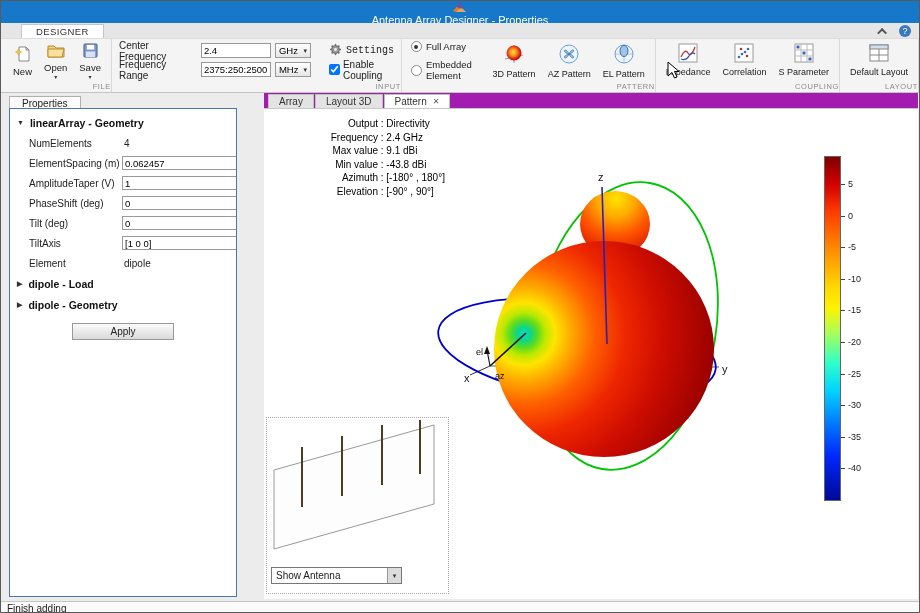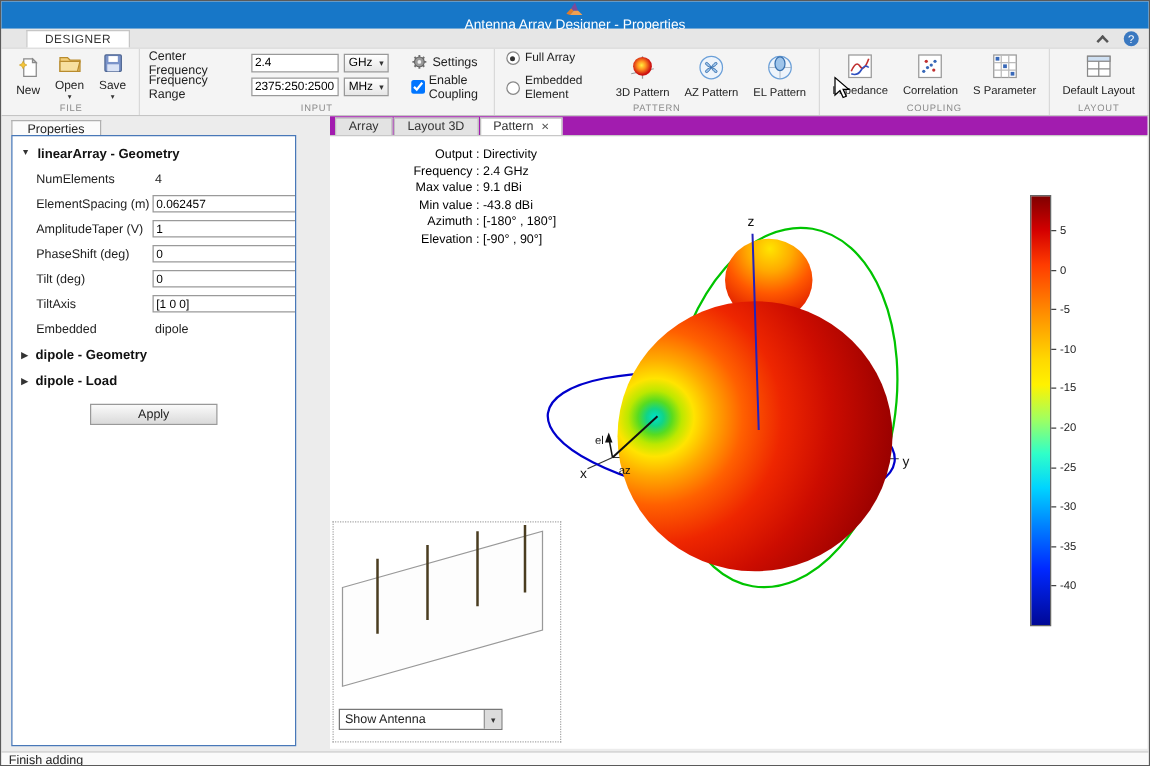--- a/index.html
+++ b/index.html
@@ -19,32 +19,32 @@
   
   .tabstrip { height:16px; background:#e6e6e6; position:relative; display:flex; align-items:flex-end; border-bottom:1px solid #dcdcdc; }
   .designer-tab { margin-left:20px; padding:1px 14px 1px 14px; background:#ffffff; border:1px solid #c6c6c6; border-bottom:none; font-size:9.5px; color:#333; letter-spacing:0.4px; }
   .strip-right { position:absolute; right:8px; top:2px; display:flex; gap:12px; align-items:center; }
   .chev-up { width:7px; height:7px; border-left:2px solid #555; border-top:2px solid #555; transform:rotate(45deg) translateY(2px); }
   .help-circle { width:12px; height:12px; border-radius:50%; background:#3a78c0; color:#fff; font-size:9px; display:flex; align-items:center; justify-content:center; }
 
   
   .ribbon { height:54px; background:#f4f4f4; border-bottom:1px solid #c4c4c4; display:flex; align-items:stretch; padding-left:2px; }
   .rgroup { position:relative; display:flex; flex-direction:column; border-right:1px solid #d9d9d9; padding:1px 5px 12px 5px; }
-  .rlabel { position:absolute; bottom:1px; left:0; right:0; text-align:center; font-size:7.5px; color:#8a8a8a; letter-spacing:0.6px; }
+  .rlabel { position:absolute; bottom:1px; left:0; right:0; text-align:right; font-size:7.5px; color:#8a8a8a; letter-spacing:0.6px; }
   .rbody { flex:1; display:flex; align-items:center; gap:2px; }
   .rbtn, .bbtn { display:flex; flex-direction:column; align-items:center; justify-content:center; font-size:9.5px; color:#222; padding:2px 4px; gap:2px; white-space:nowrap; border:1px solid transparent; }
   .bbtn { font-size:9px; }
   .bbtn.hover { background:#dceafa; border:1px solid #8ab0d8; border-radius:2px; }
   .mini-arr { font-size:6px; line-height:5px; color:#333; }
   .input-grid { display:grid; grid-template-columns:78px 70px 36px 10px auto; grid-auto-rows:19px; align-items:center; column-gap:4px; padding:0 2px; }
   .flabel { font-size:10px; color:#222; }
   .ftext { width:70px; height:15px; border:1px solid #999; font-size:9.5px; padding:0 2px; font-family:"Liberation Sans",sans-serif; background:#fff; }
   .funit { width:36px; height:15px; border:1px solid #999; background:linear-gradient(#ffffff,#e6e6e6); font-size:9.5px; display:flex; align-items:center; justify-content:space-between; padding:0 3px;text-align:right; }
   .funit .arr { font-size:7px; color:#333; }
-  .settings-btn { display:flex; align-items:center; gap:4px; font-size:10px; color:#222; }
+  .settings-btn { display:flex; align-items:center; gap:4px; font-size:10px; color:#222;font-family:Liberation Mono, monospace; }
   .coupling-check { display:flex; align-items:center; gap:3px; font-size:10px; color:#222; }
   .coupling-check input { width:11px; height:11px; }
   .radio-col { display:flex; flex-direction:column; gap:7px; margin:0 8px 0 4px; }
   .radio-row { display:flex; align-items:center; gap:4px; font-size:9.5px; color:#222; }
   .radio { width:11px; height:11px; border:1px solid #888; border-radius:50%; background:#fff; position:relative; flex:0 0 auto; }
   .radio.checked::after { content:""; position:absolute; left:2.5px; top:2.5px; width:4px; height:4px; border-radius:50%; background:#333; }
 
   
   .content { position:relative; height:508px; background:#ececec; }
 
@@ -339,30 +339,30 @@
         </div>
         <div class="prow">
           <span class="plabel">Tilt (deg)</span>
           <input class="pinput" value="0" style="">
         </div>
         <div class="prow">
           <span class="plabel">TiltAxis</span>
           <input class="pinput" value="[1 0 0]" style="">
         </div>
         <div class="prow">
-          <span class="plabel">Embedded</span>
+          <span class="plabel">Element</span>
           <span class="pvalue">dipole</span>
+        </div>
+        <div class="psec">
+          <span class="tri">▶</span>
+          <span>dipole - Load</span>
         </div>
         <div class="psec">
           <span class="tri">▶</span>
           <span>dipole - Geometry</span>
-        </div>
-        <div class="psec">
-          <span class="tri">▶</span>
-          <span>dipole - Load</span>
         </div>
         <div class="apply-btn">Apply</div>
       </div>
     </div>
 
     <div class="main-panel">
       <div class="doc-tabbar">
         <div class="doc-tab">
             <span>Array</span>
           </div>

